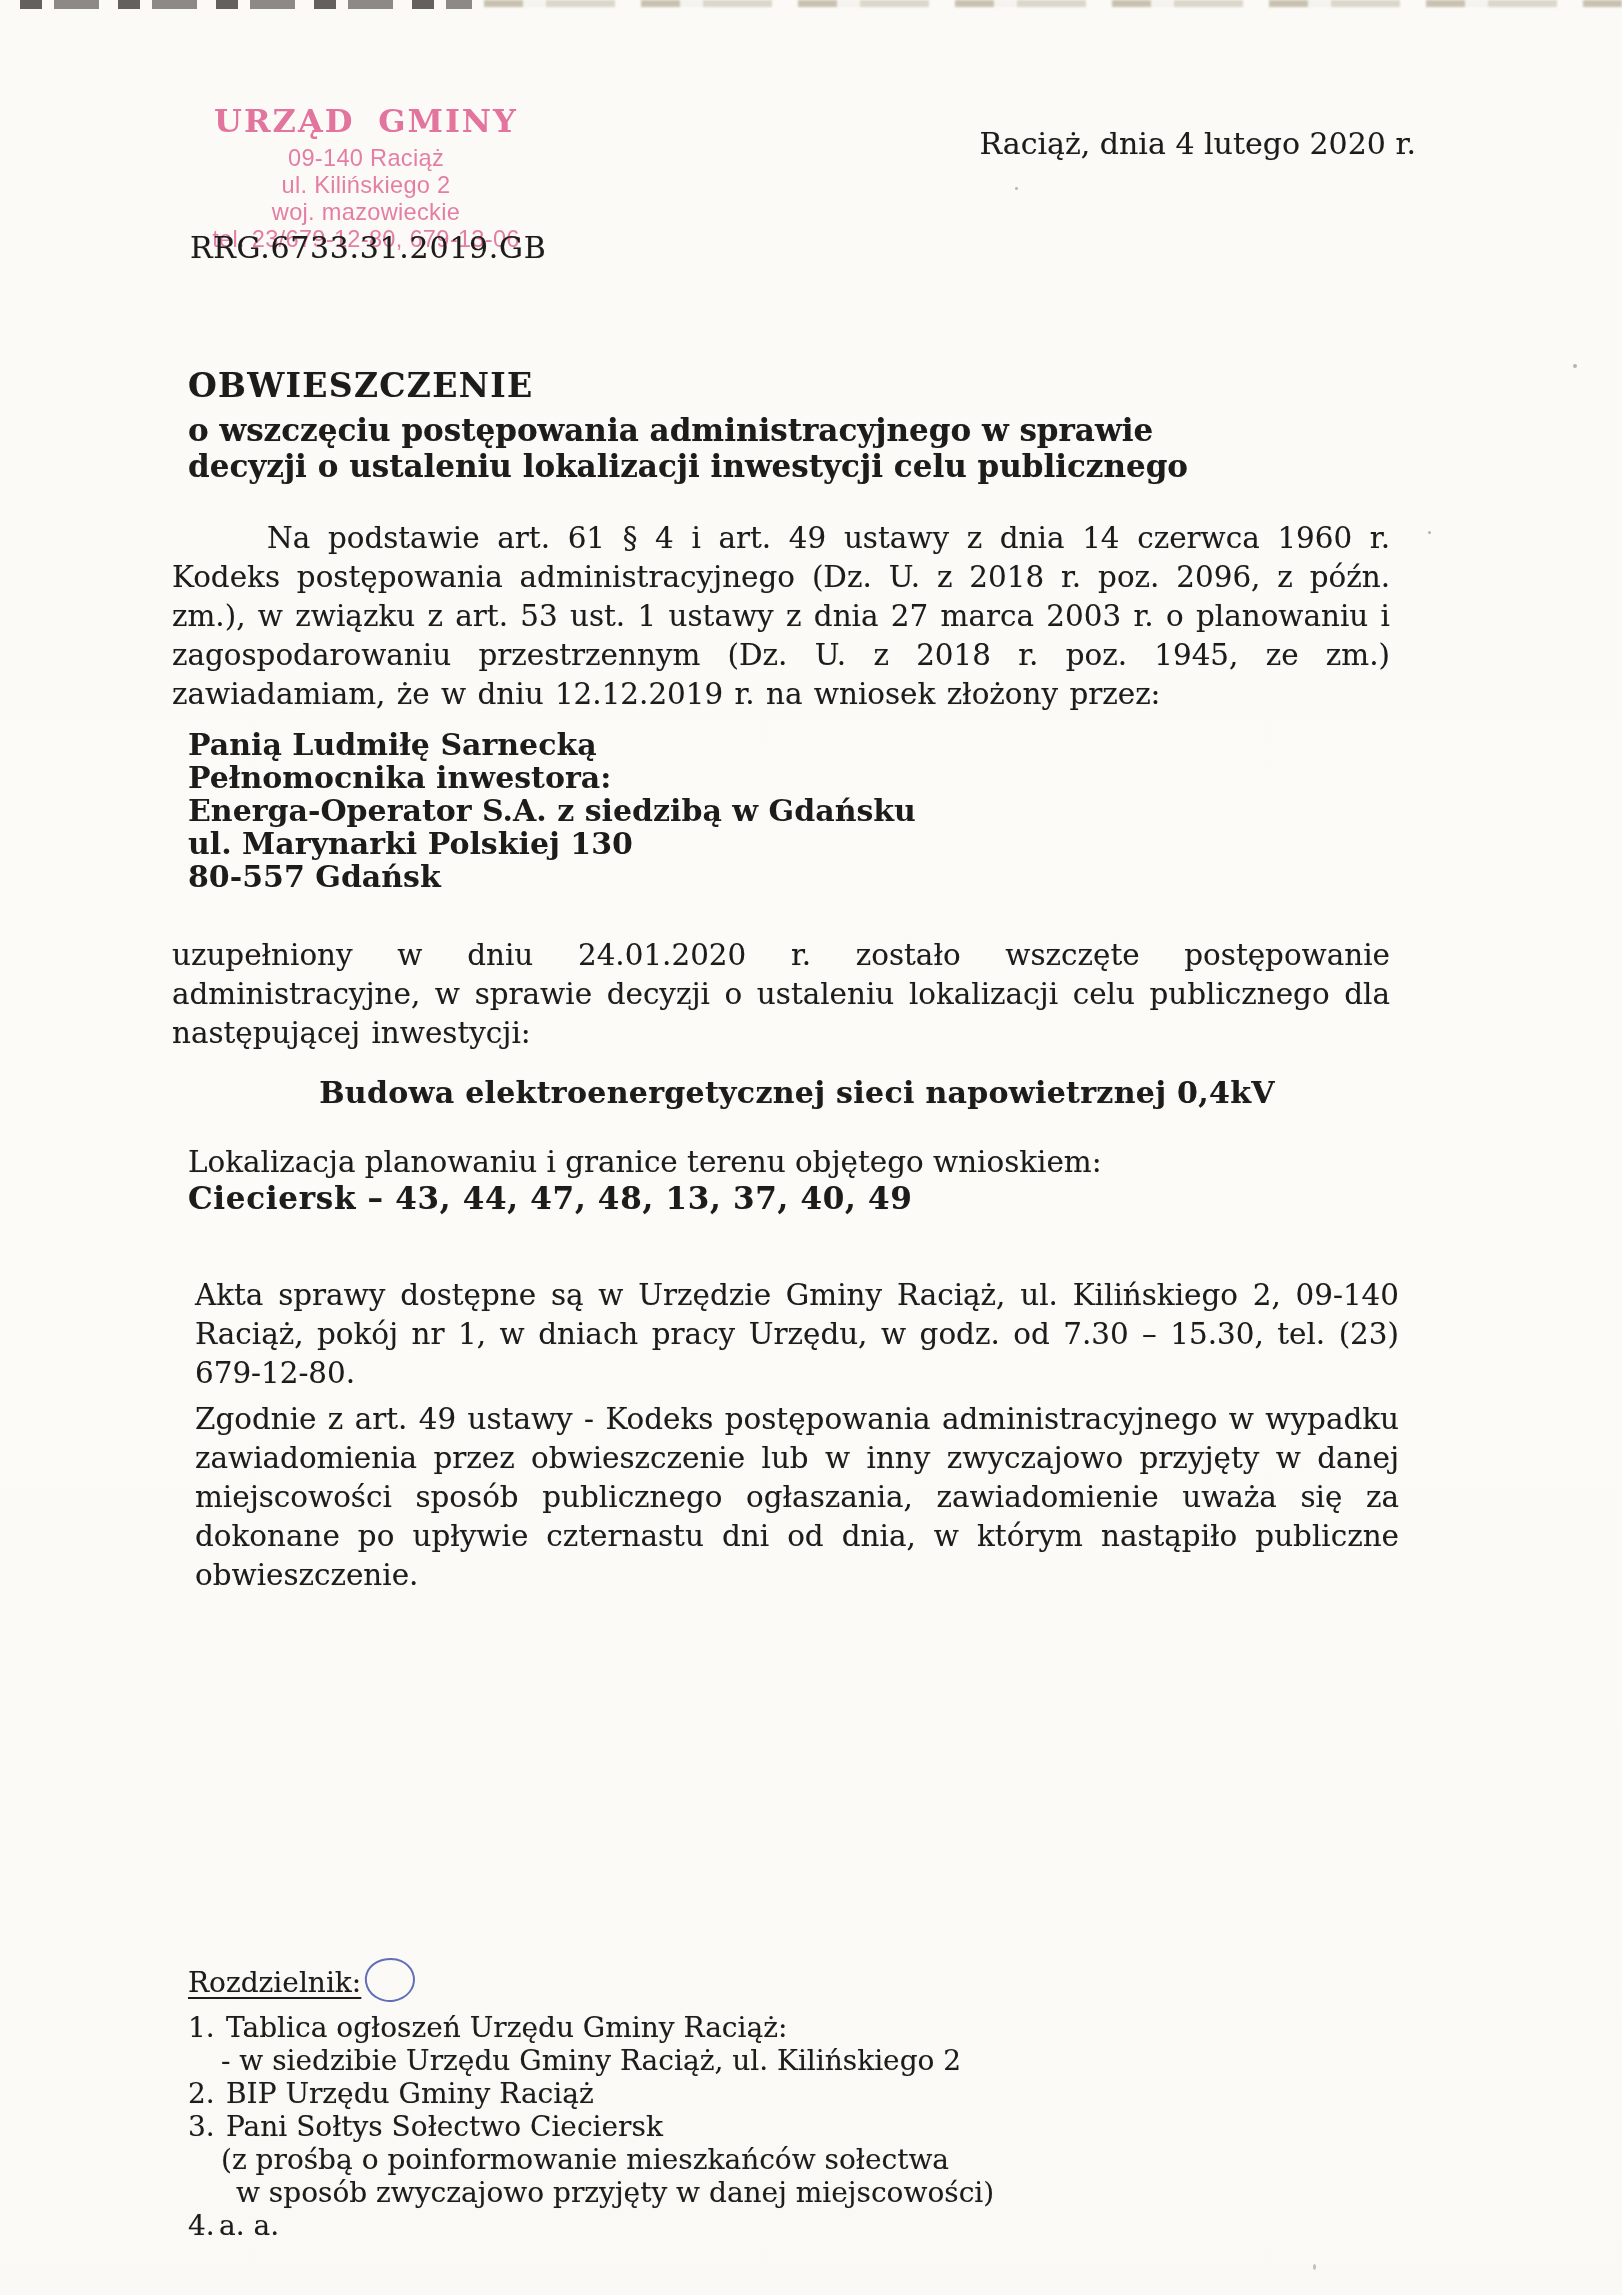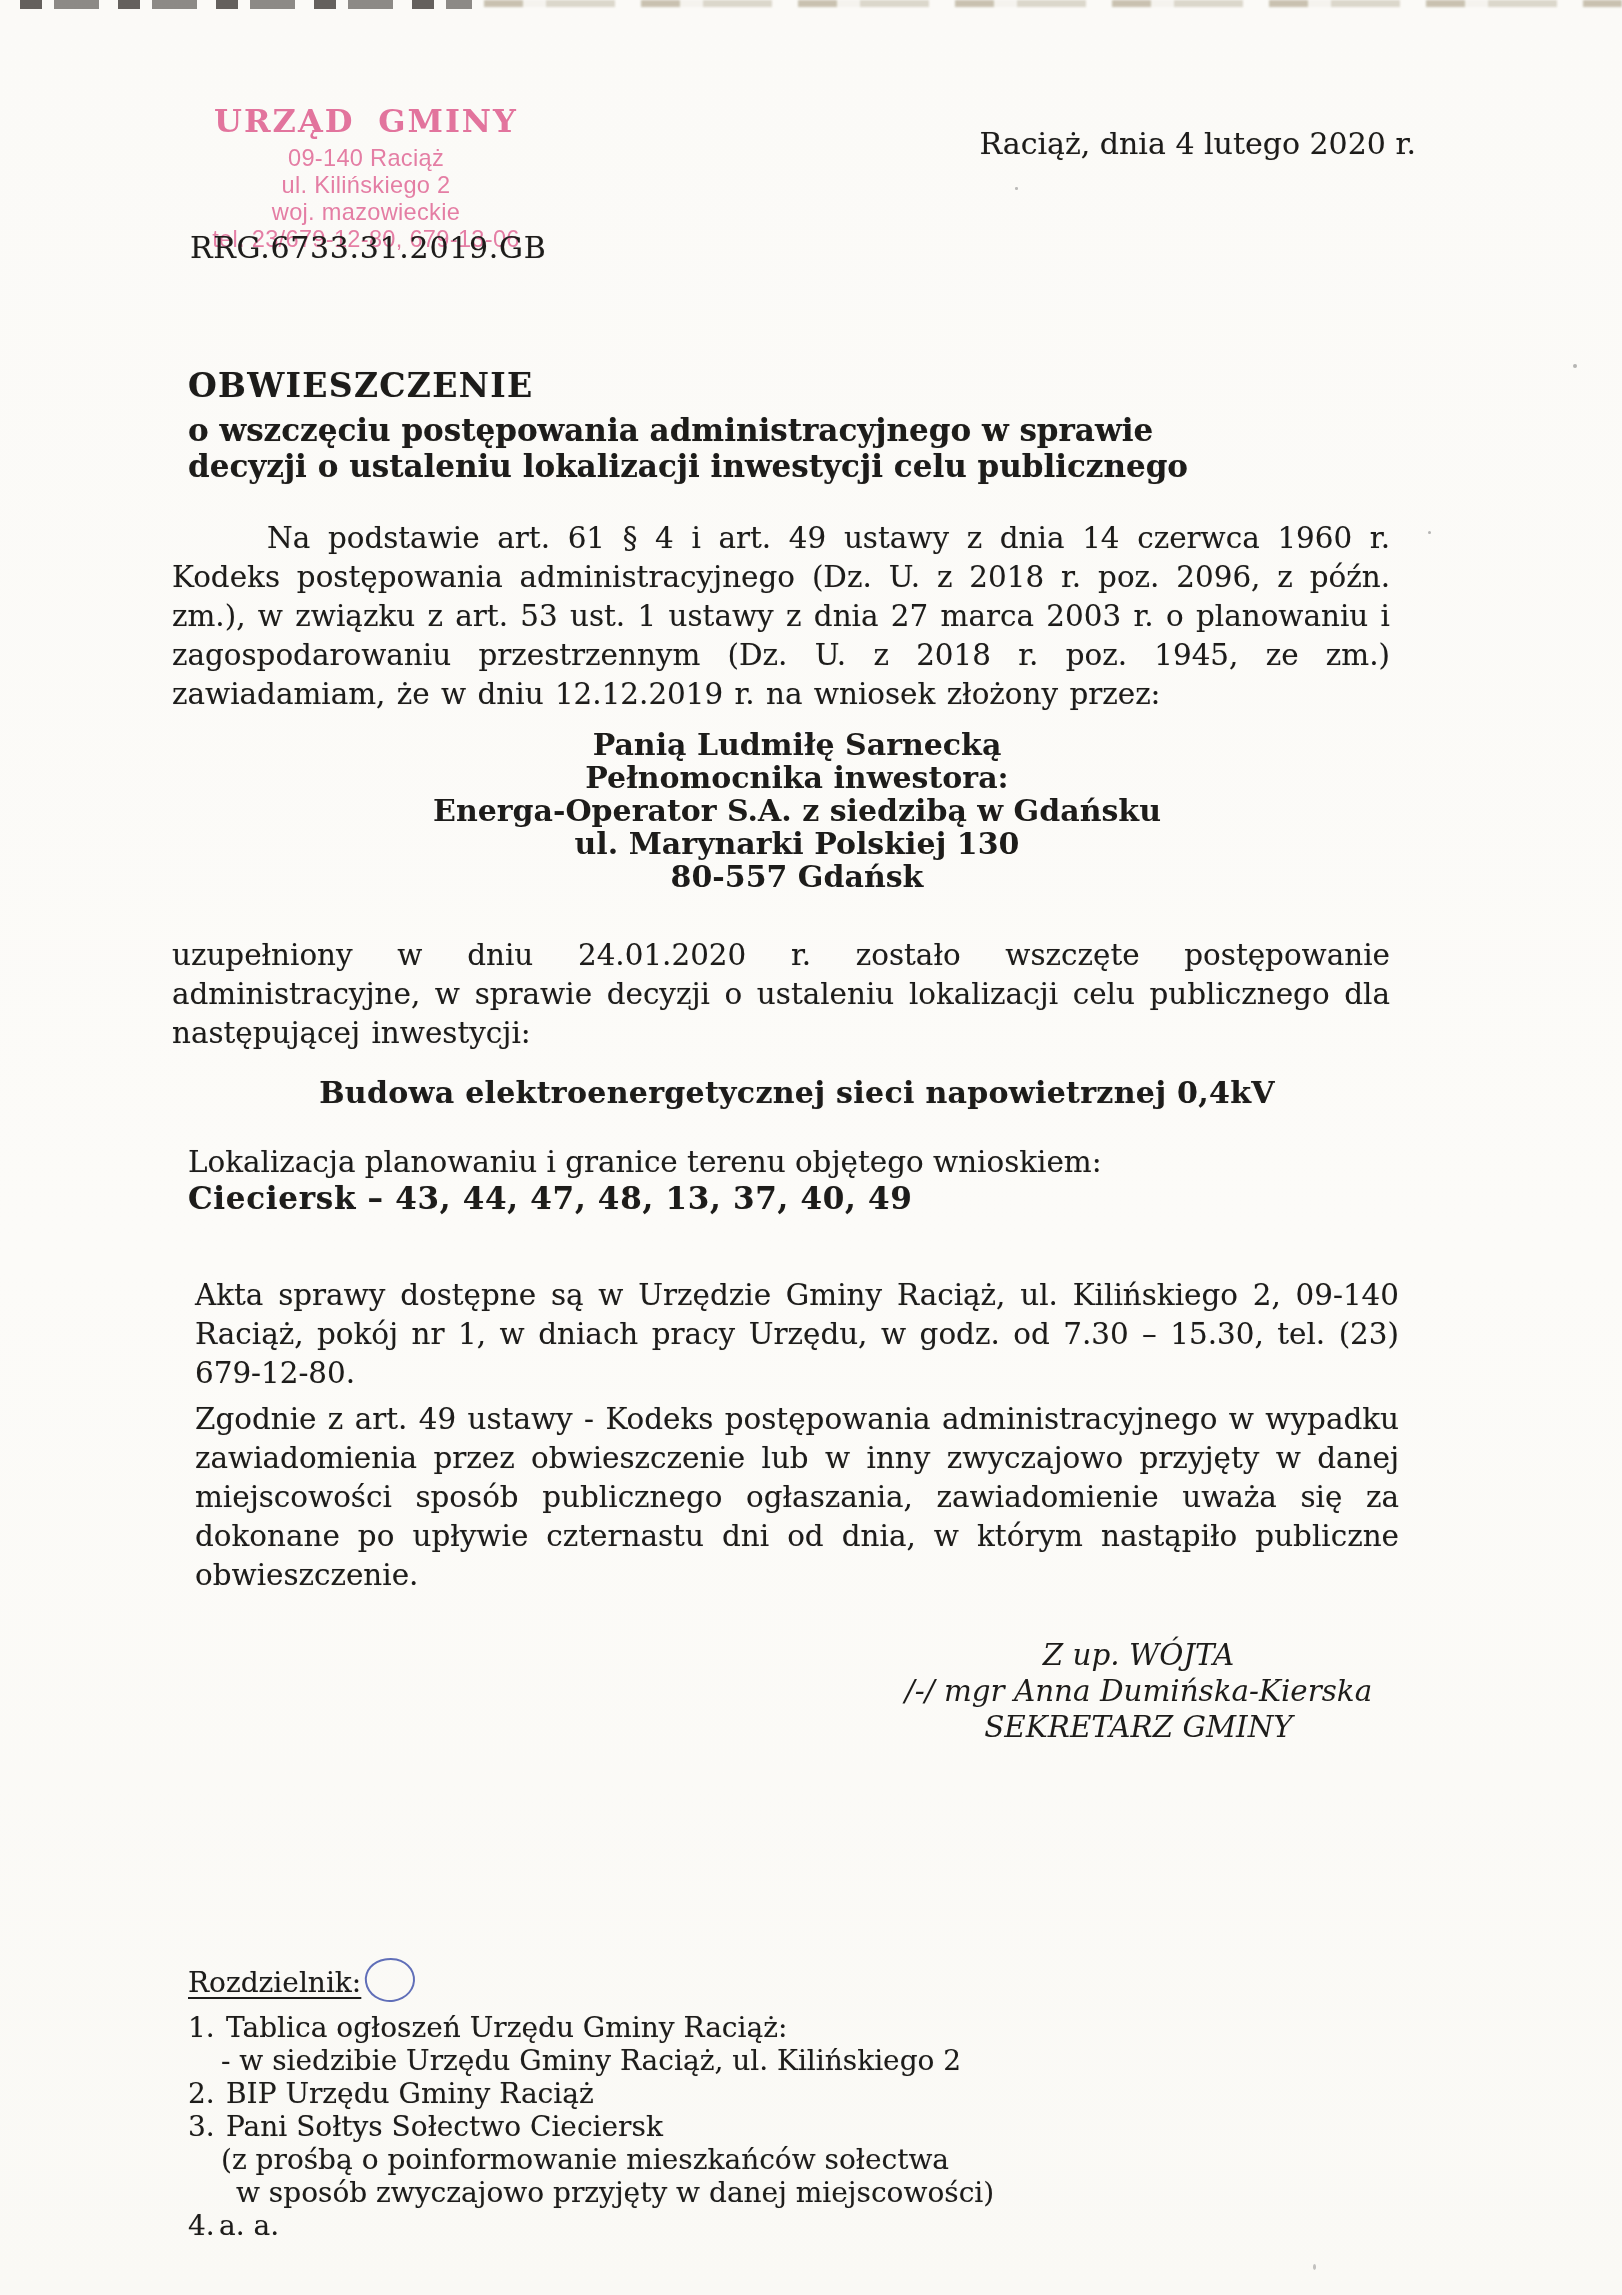--- a/index.html
+++ b/index.html
@@ -58,21 +58,21 @@
   .title-main{font-size:33px;letter-spacing:1.3px;margin-bottom:6.5px;}
   .title-sub{font-size:31px;line-height:36px;}
 
   
   .para{position:absolute;left:172px;width:1218px;font-size:29.4px;line-height:39px;
         text-align:justify;margin:0;word-spacing:2px;}
   .para-indent{text-indent:95px;}
   .p1{top:519px;}
   .p2{top:936px;}
 
-  .applicant{position:absolute;top:728px;left:188px;width:1218px;text-align:center;
+  .applicant{position:absolute;top:728px;left:188px;width:1218px;text-align:left;
              font-weight:bold;font-size:30px;line-height:33px;}
 
   .investment{position:absolute;top:1075px;left:188px;width:1218px;text-align:center;
               font-weight:bold;font-size:30px;letter-spacing:0.3px;}
 
   .loc-label{position:absolute;top:1145px;left:188px;font-size:29.4px;}
   .loc-value{position:absolute;top:1180px;left:188px;font-size:31px;font-weight:bold;letter-spacing:0.7px;}
 
   .para-block{position:absolute;top:1269px;left:188px;width:1218px;}
   .para-block p{margin:7px;font-size:29.4px;line-height:39px;text-align:justify;word-spacing:2px;}
@@ -137,25 +137,20 @@
   <div class="investment soft">Budowa elektroenergetycznej sieci napowietrznej 0,4kV</div>
 
   <div class="loc-label soft">Lokalizacja planowaniu i granice terenu objętego wnioskiem:</div>
   <div class="loc-value soft">Cieciersk – 43, 44, 47, 48, 13, 37, 40, 49</div>
 
   <div class="para-block">
     <p class="soft">Akta sprawy dostępne są w Urzędzie Gminy Raciąż, ul. Kilińskiego 2, 09-140 Raciąż, pokój nr 1, w dniach pracy Urzędu, w godz. od 7.30 – 15.30, tel. (23) 679-12-80.</p>
     <p class="soft">Zgodnie z art. 49 ustawy - Kodeks postępowania administracyjnego w wypadku zawiadomienia przez obwieszczenie lub w inny zwyczajowo przyjęty w danej miejscowości sposób publicznego ogłaszania, zawiadomienie uważa się za dokonane po upływie czternastu dni od dnia, w którym nastąpiło publiczne obwieszczenie.</p>
   </div>
 
-  <div class="signature">
-    <div>Z up. WÓJTA</div>
-    <div>/-/ mgr Anna Dumińska-Kierska</div>
-    <div>SEKRETARZ GMINY</div>
-  </div>
 
   <div class="distribution">
     <div>
       <span class="dist-heading soft">Rozdzielnik:</span>
     </div>
 
     <div class="dist-row">
       <span class="dist-num soft">1.</span>
       <span class="soft">Tablica ogłoszeń Urzędu Gminy Raciąż:</span>
     </div>

